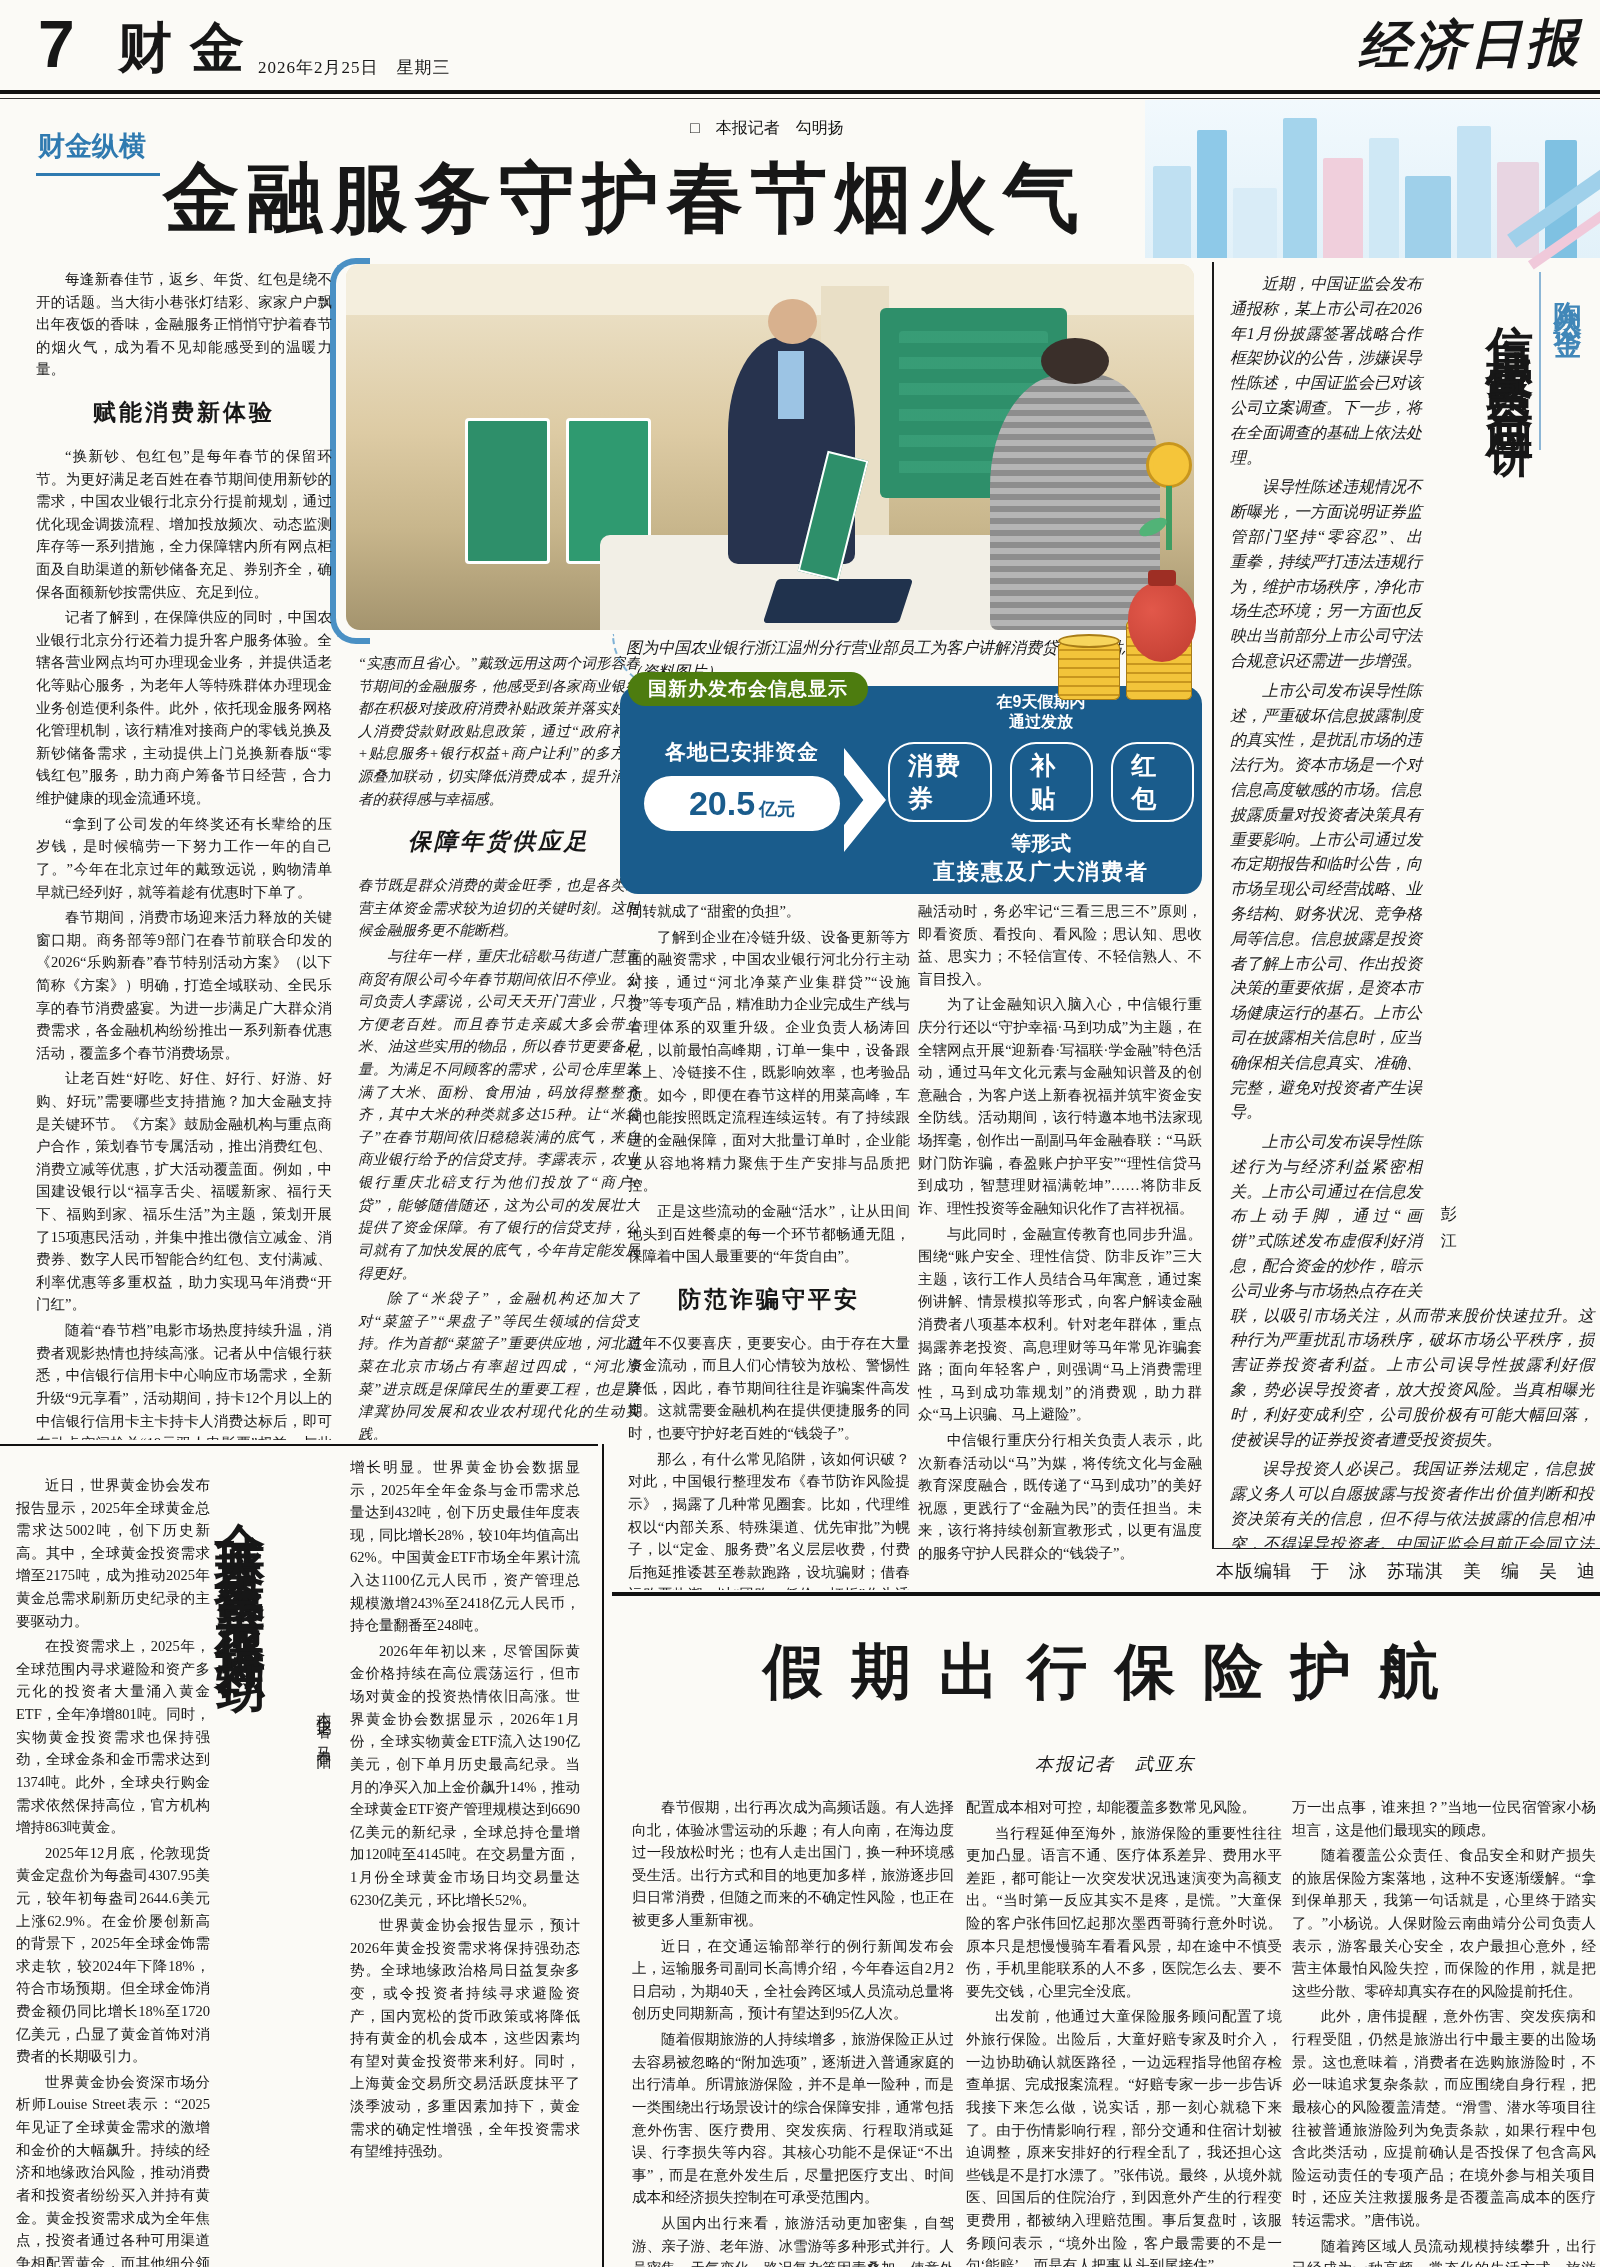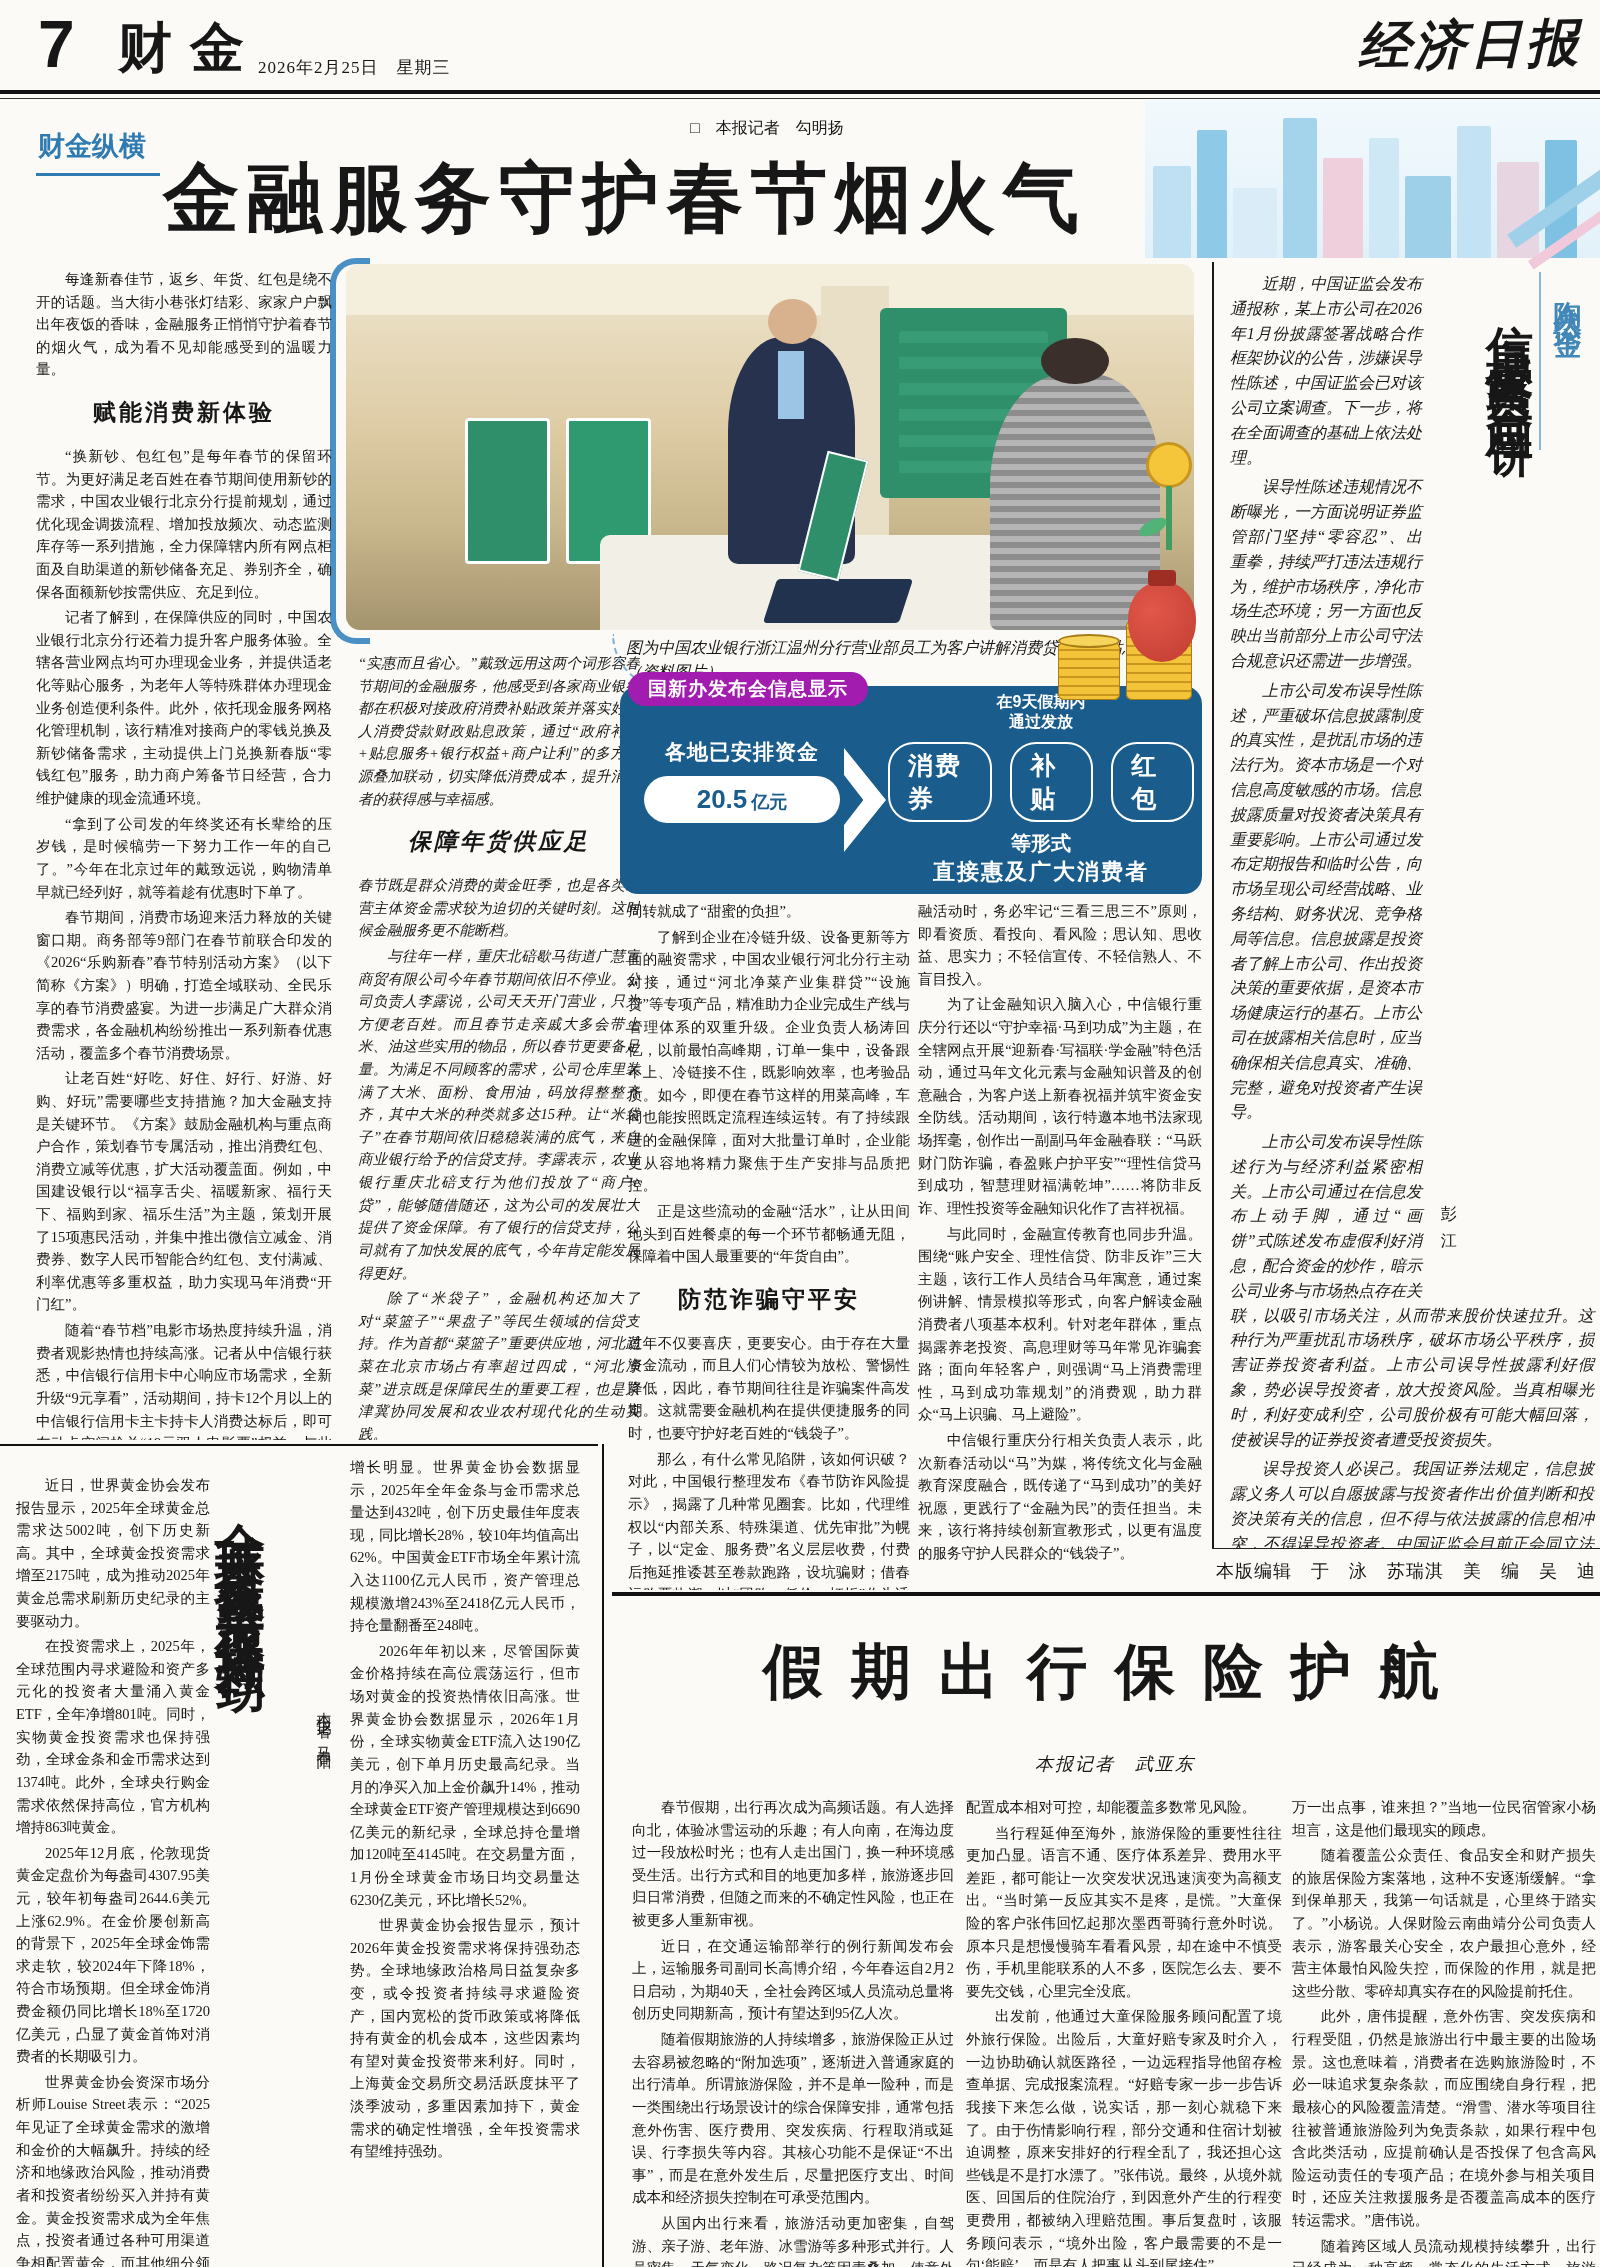--- a/index.html
+++ b/index.html
@@ -57,26 +57,26 @@
   .col p{margin:0 0 3px;text-indent:2em;text-align:justify;}
   .cont-first > div:first-of-type p:first-child, .cont-first p:first-child{text-indent:0;}
   .subhead{font-family:"Liberation Sans","DejaVu Sans",sans-serif;font-weight:900;font-size:23px;text-align:center;
            margin:14px 0;letter-spacing:3px;}
   .col1{left:36px;top:268px;width:296px;height:1172px;}
   .col2{left:358px;top:652px;width:282px;height:788px;font-style:italic;}
   .col3{left:628px;top:900px;width:282px;height:690px;}
   .col4{left:918px;top:900px;width:284px;height:668px;}
   
   .infographic{position:absolute;left:620px;top:686px;width:582px;height:208px;background:#1a5c8c;border-radius:18px;}
-  .ig-badge{position:absolute;left:8px;top:-14px;background:#a21caf;color:#fff;font-family:"Liberation Sans",sans-serif;
+  .ig-badge{position:absolute;left:8px;top:-14px;background:#4d7c0f;color:#fff;font-family:"Liberation Sans",sans-serif;
             font-weight:700;font-size:19px;padding:4px 20px;border-radius:20px;letter-spacing:1px;}
   .ig-left{position:absolute;left:24px;top:52px;width:196px;text-align:center;color:#fff;}
   .ig-label{font-family:"Liberation Sans",sans-serif;font-weight:700;font-size:21px;letter-spacing:1px;}
   .ig-amount-pill{margin-top:10px;background:#fff;border-radius:36px;padding:8px 6px;color:#1a5c8c;}
-  .amt{font-family:"Liberation Sans",sans-serif;font-weight:900;font-size:26px;}
+  .amt{font-family:"Liberation Sans",sans-serif;font-weight:900;font-size:34px;}
   .amt-unit{font-family:"Liberation Sans",sans-serif;font-weight:700;font-size:18px;margin-left:4px;}
   .ig-arrow{position:absolute;left:224px;top:62px;width:42px;height:104px;background:#fff;
             clip-path:polygon(0 0,100% 50%,0 100%,0 74%,46% 50%,0 26%);}
   .ig-right{position:absolute;left:268px;top:6px;width:306px;display:flex;flex-direction:column;align-items:center;color:#fff;
             font-family:"Liberation Sans",sans-serif;}
   .ig-topnote{font-weight:700;font-size:16px;line-height:1.25;text-align:center;}
   .ig-pills{display:flex;gap:18px;margin-top:10px;}
   .ig-pill{border:2.5px solid #fff;border-radius:26px;padding:5px 18px;font-weight:900;font-size:25px;letter-spacing:2px;}
   .ig-note1{margin-top:8px;font-weight:700;font-size:20px;}
   .ig-note2{font-weight:700;font-size:22px;letter-spacing:2px;}

